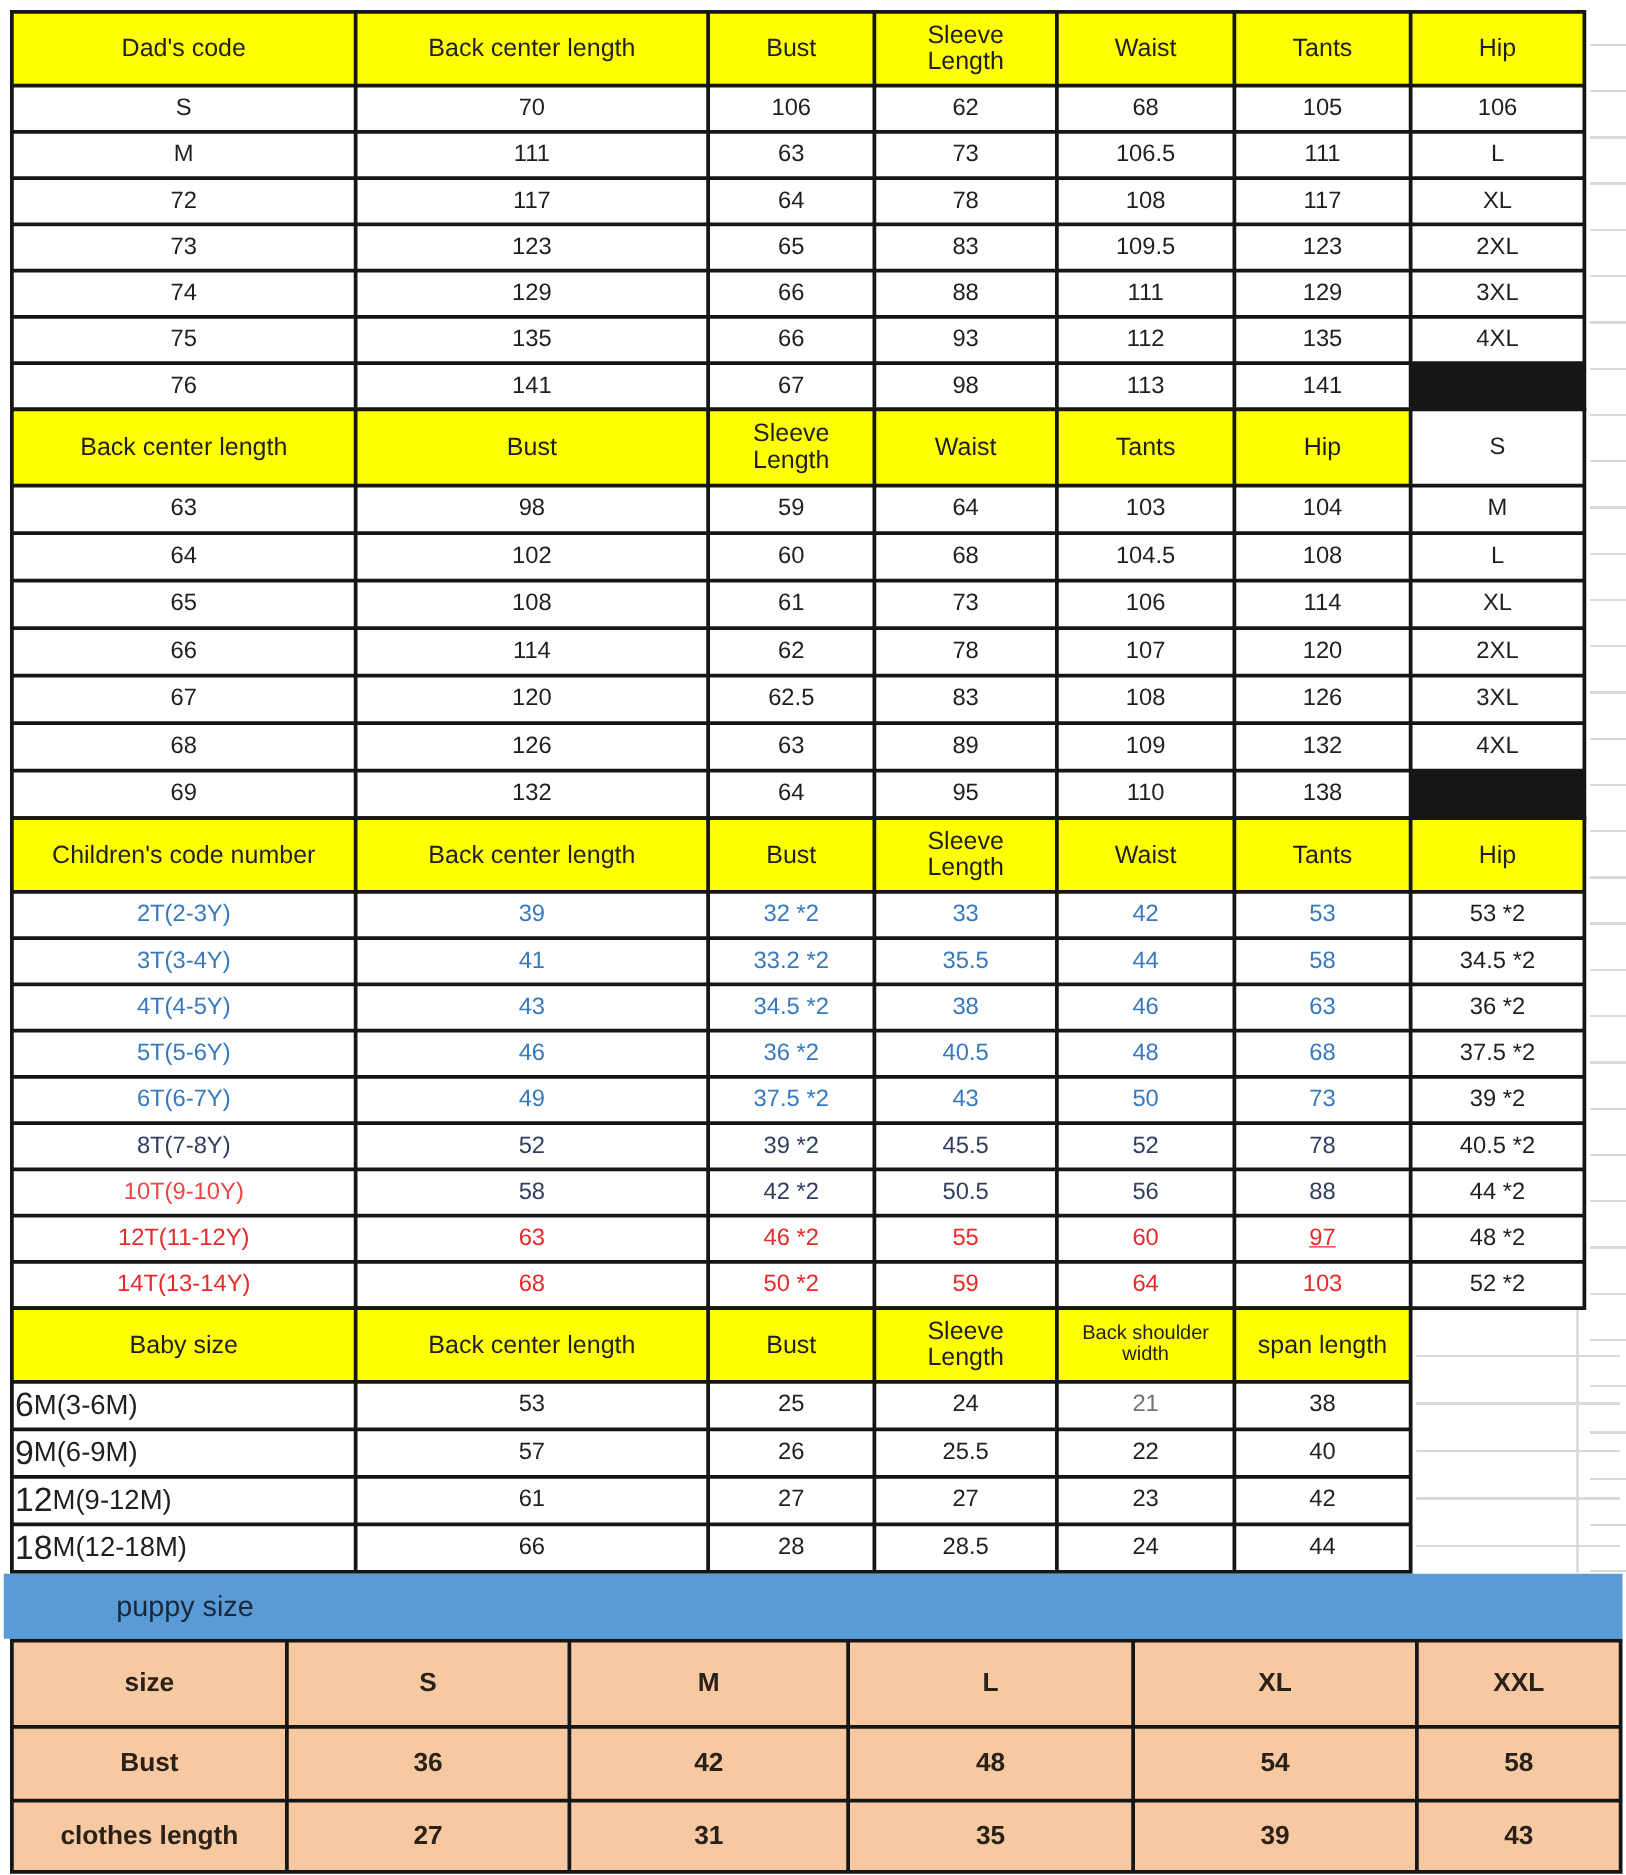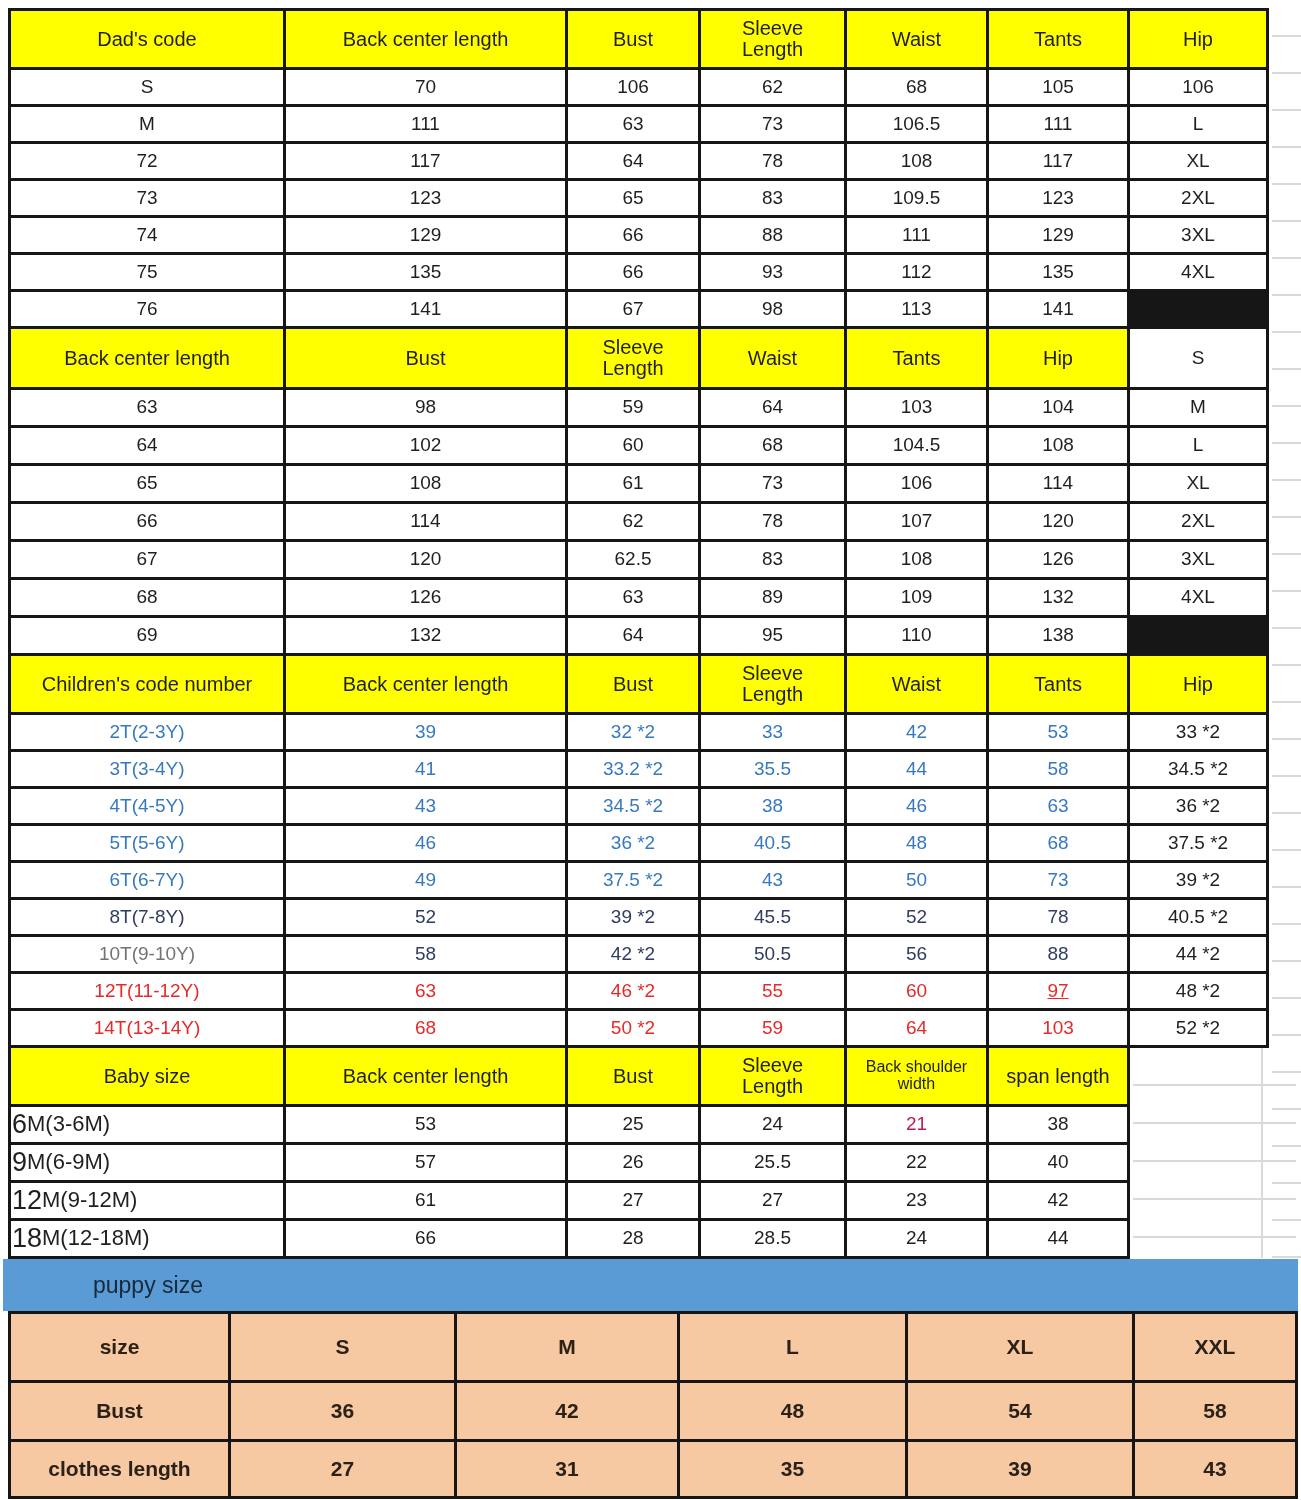--- a/index.html
+++ b/index.html
@@ -196,21 +196,21 @@
       <div class="cell header">Sleeve Length</div>
       <div class="cell header">Waist</div>
       <div class="cell header">Tants</div>
       <div class="cell header">Hip</div>
       <div class="cell" style="color: rgb(55, 121, 190);">2T(2-3Y)</div>
       <div class="cell" style="color: rgb(55, 121, 190);">39</div>
       <div class="cell" style="color: rgb(55, 121, 190);">32 *2</div>
       <div class="cell" style="color: rgb(55, 121, 190);">33</div>
       <div class="cell" style="color: rgb(55, 121, 190);">42</div>
       <div class="cell" style="color: rgb(55, 121, 190);">53</div>
-      <div class="cell" style="color: rgb(31, 31, 31);">33 *2</div>
+      <div class="cell" style="color: rgb(31, 31, 31);">53 *2</div>
       <div class="cell" style="color: rgb(55, 121, 190);">3T(3-4Y)</div>
       <div class="cell" style="color: rgb(55, 121, 190);">41</div>
       <div class="cell" style="color: rgb(55, 121, 190);">33.2 *2</div>
       <div class="cell" style="color: rgb(55, 121, 190);">35.5</div>
       <div class="cell" style="color: rgb(55, 121, 190);">44</div>
       <div class="cell" style="color: rgb(55, 121, 190);">58</div>
       <div class="cell" style="color: rgb(31, 31, 31);">34.5 *2</div>
       <div class="cell" style="color: rgb(55, 121, 190);">4T(4-5Y)</div>
       <div class="cell" style="color: rgb(55, 121, 190);">43</div>
       <div class="cell" style="color: rgb(55, 121, 190);">34.5 *2</div>
@@ -232,21 +232,21 @@
       <div class="cell" style="color: rgb(55, 121, 190);">50</div>
       <div class="cell" style="color: rgb(55, 121, 190);">73</div>
       <div class="cell" style="color: rgb(31, 31, 31);">39 *2</div>
       <div class="cell" style="color: rgb(47, 61, 94);">8T(7-8Y)</div>
       <div class="cell" style="color: rgb(47, 61, 94);">52</div>
       <div class="cell" style="color: rgb(47, 61, 94);">39 *2</div>
       <div class="cell" style="color: rgb(47, 61, 94);">45.5</div>
       <div class="cell" style="color: rgb(47, 61, 94);">52</div>
       <div class="cell" style="color: rgb(47, 61, 94);">78</div>
       <div class="cell" style="color: rgb(31, 31, 31);">40.5 *2</div>
-      <div class="cell" style="color: #737373; text-align: right;">10T(9-10Y)</div>
+      <div class="cell" style="color: #ef4444; text-align: right;">10T(9-10Y)</div>
       <div class="cell" style="color: rgb(47, 61, 94);">58</div>
       <div class="cell" style="color: rgb(47, 61, 94);">42 *2</div>
       <div class="cell" style="color: rgb(47, 61, 94);">50.5</div>
       <div class="cell" style="color: rgb(47, 61, 94);">56</div>
       <div class="cell" style="color: rgb(47, 61, 94);">88</div>
       <div class="cell" style="color: rgb(31, 31, 31);">44 *2</div>
       <div class="cell" style="color: rgb(230, 42, 41);">12T(11-12Y)</div>
       <div class="cell" style="color: rgb(230, 42, 41);">63</div>
       <div class="cell" style="color: rgb(230, 42, 41);">46 *2</div>
       <div class="cell" style="color: rgb(230, 42, 41);">55</div>
@@ -268,21 +268,21 @@
       <div class="cell header">Sleeve Length</div>
       <div class="cell header small">Back shoulder width</div>
       <div class="cell header">span length</div>
       <div class="cell baby-label" style="color: rgb(31, 31, 31);">
         <span class="baby-big">6</span>
         <span class="baby-rest">M(3-6M)</span>
       </div>
       <div class="cell" style="color: rgb(31, 31, 31);">53</div>
       <div class="cell" style="color: rgb(31, 31, 31);">25</div>
       <div class="cell" style="color: rgb(31, 31, 31);">24</div>
-      <div class="cell" style="color: #be185d;">21</div>
+      <div class="cell" style="color: #737373;">21</div>
       <div class="cell" style="color: rgb(31, 31, 31);">38</div>
       <div class="cell baby-label" style="color: rgb(31, 31, 31);">
         <span class="baby-big">9</span>
         <span class="baby-rest">M(6-9M)</span>
       </div>
       <div class="cell" style="color: rgb(31, 31, 31);">57</div>
       <div class="cell" style="color: rgb(31, 31, 31);">26</div>
       <div class="cell" style="color: rgb(31, 31, 31);">25.5</div>
       <div class="cell" style="color: rgb(31, 31, 31);">22</div>
       <div class="cell" style="color: rgb(31, 31, 31);">40</div>

